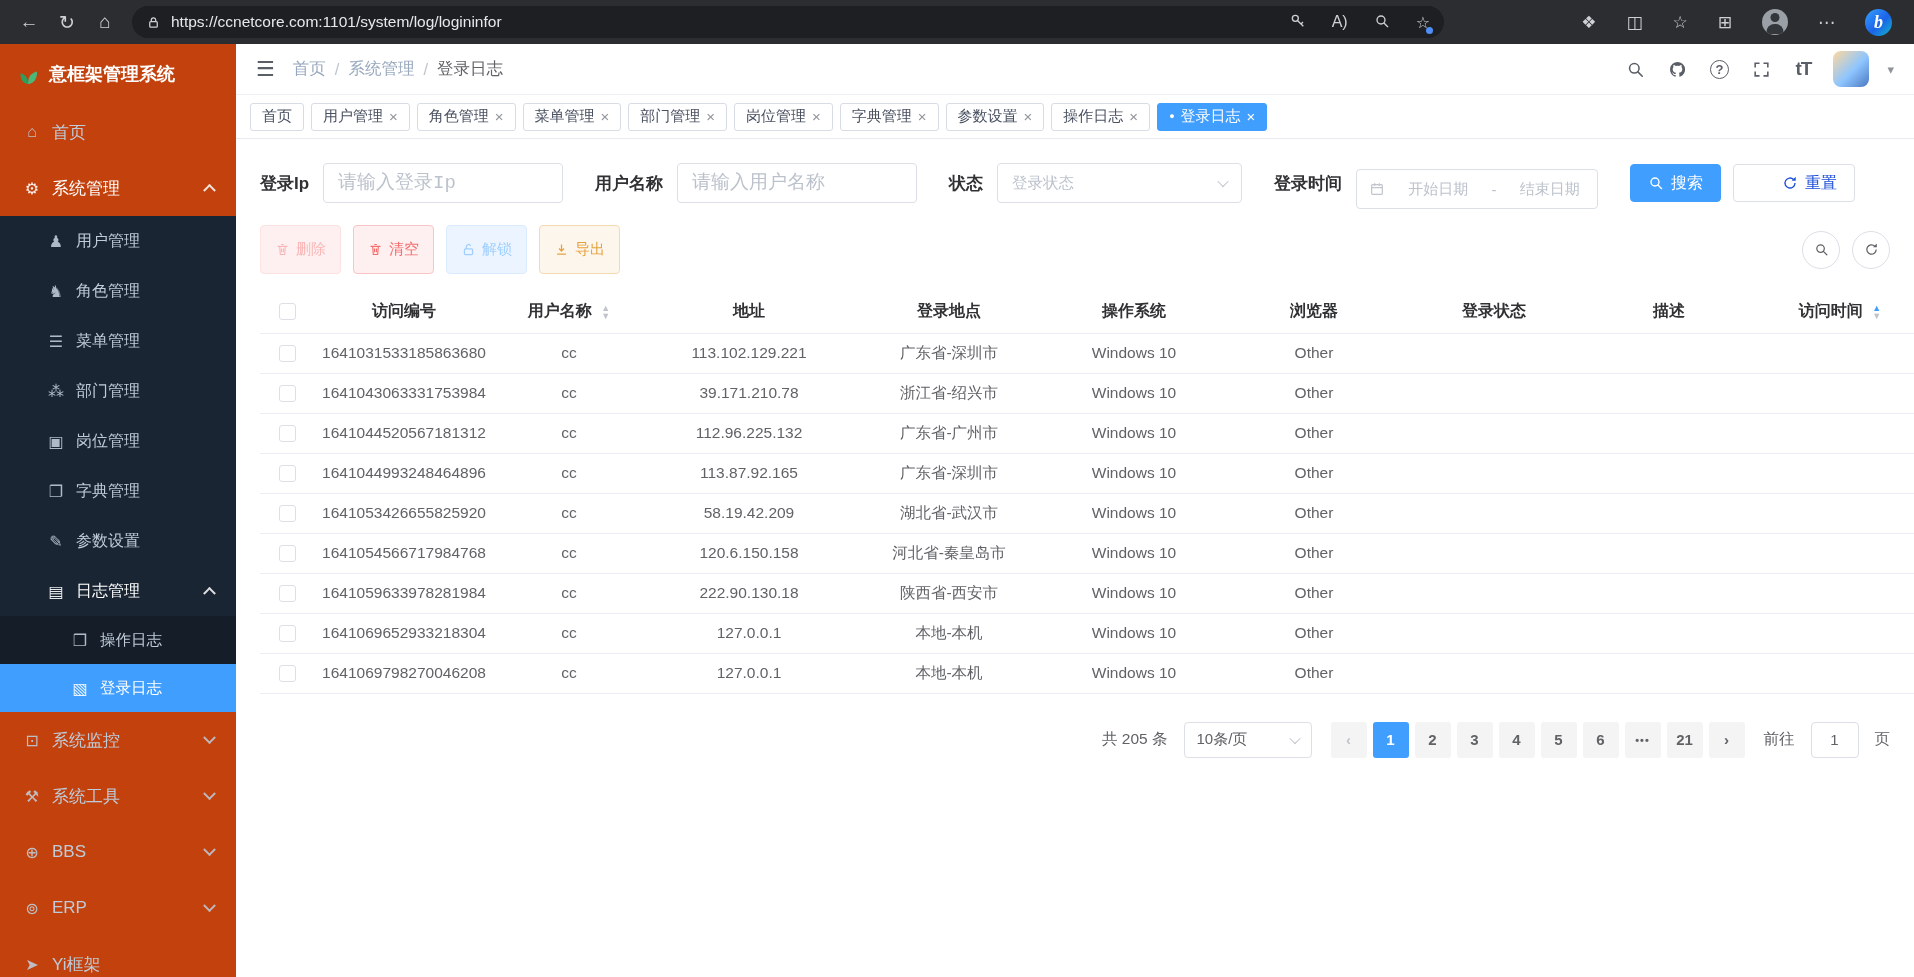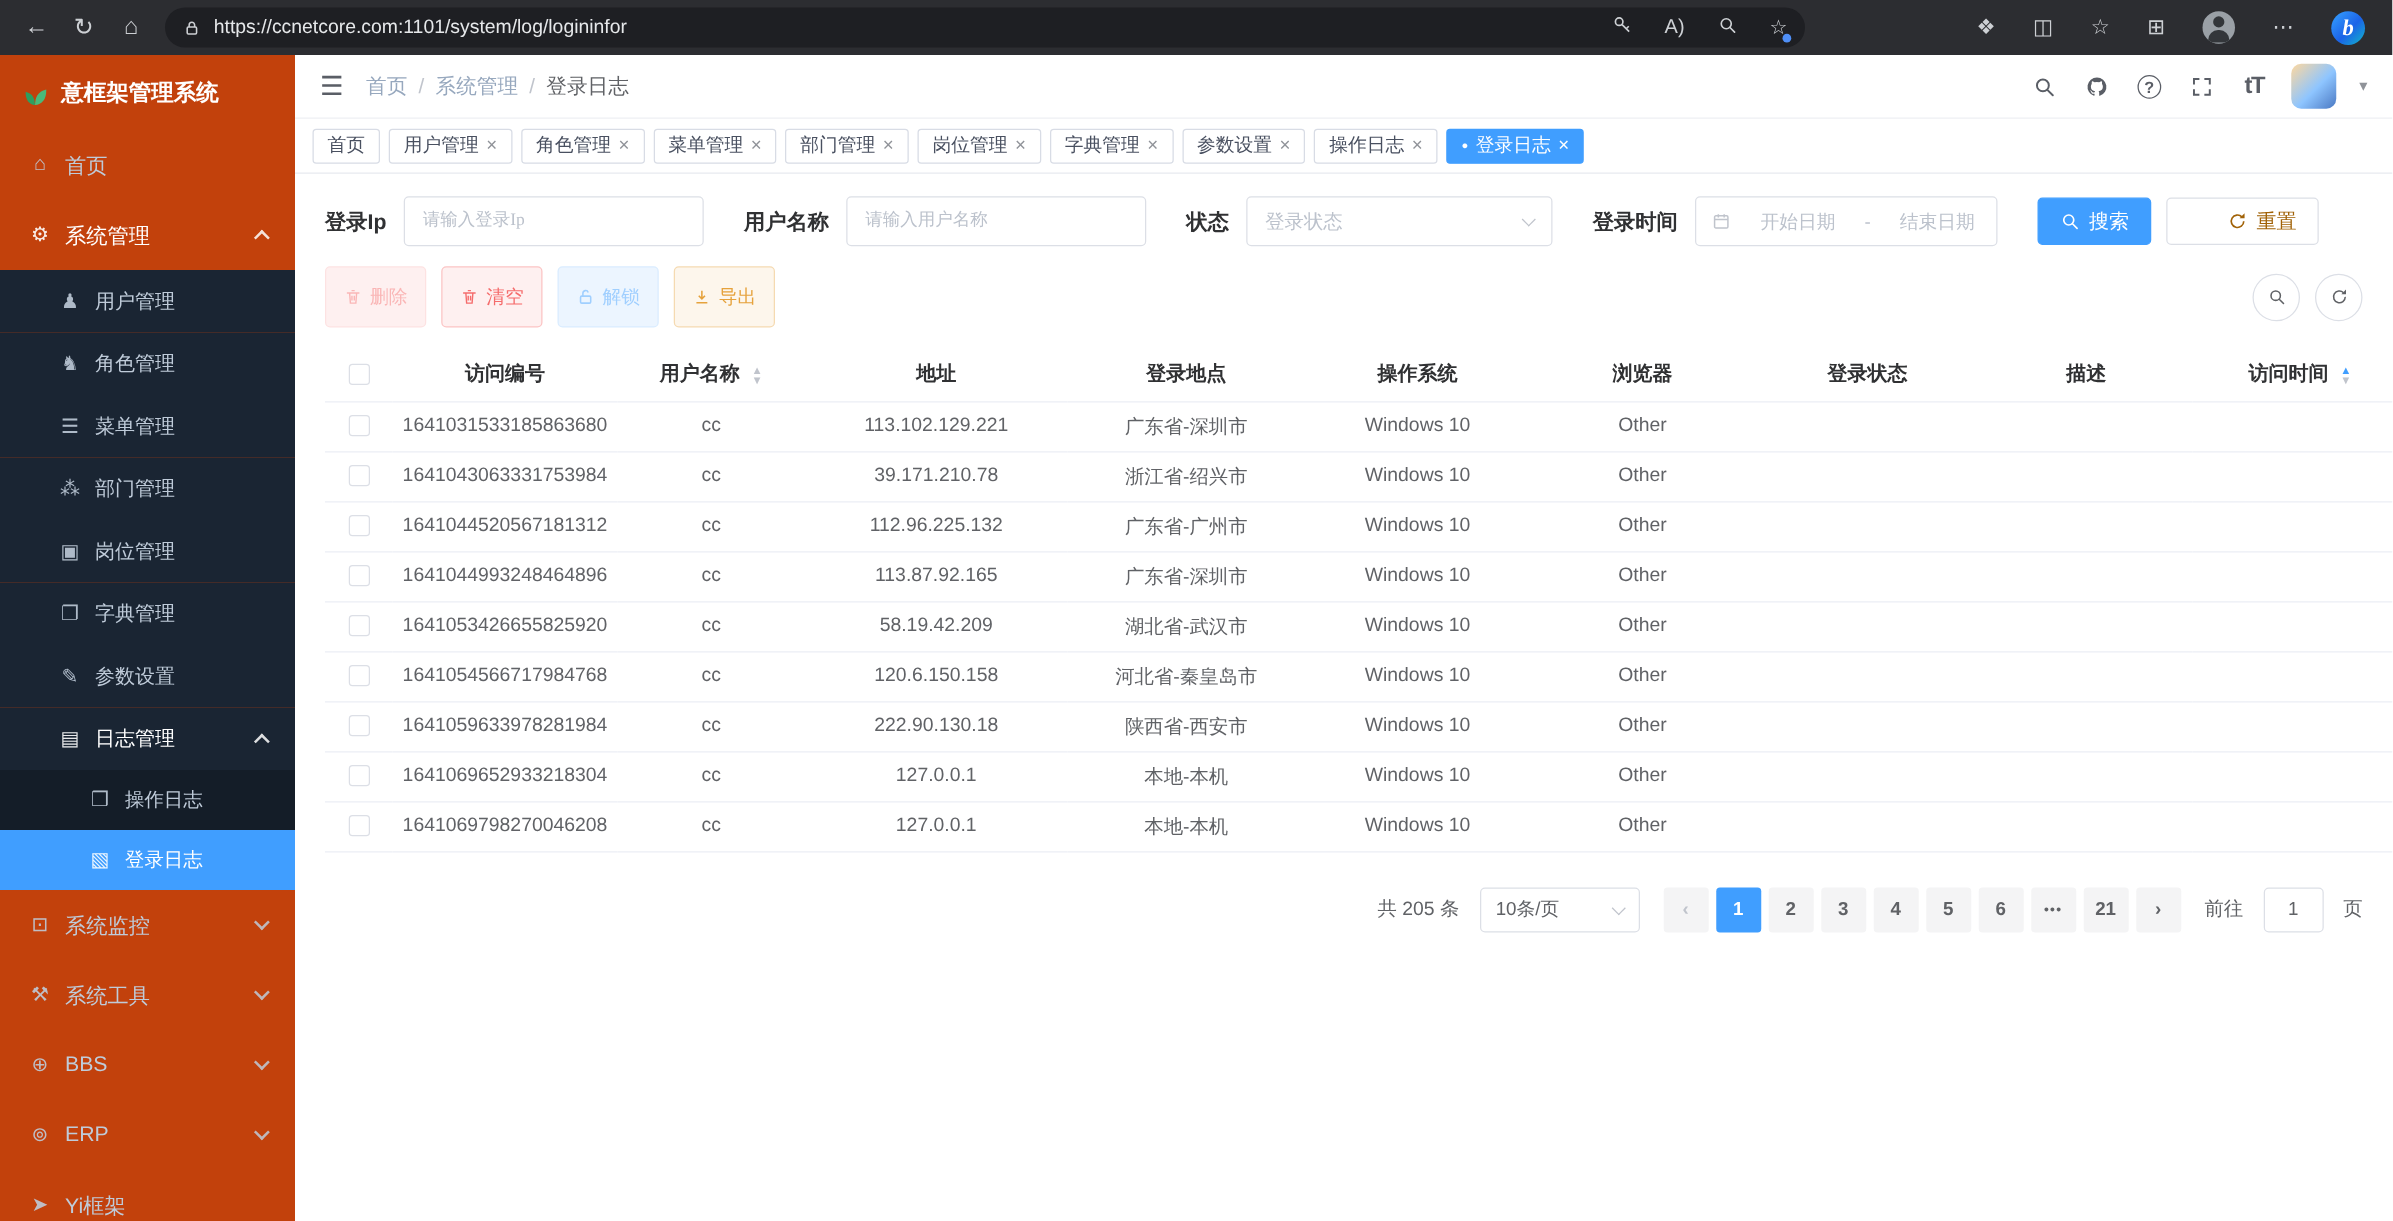--- a/index.html
+++ b/index.html
@@ -79,34 +79,34 @@
   .tab-dot { font-size:9px; line-height:1; }
   .tab-close { font-size:15px; color:#909399; cursor:pointer; }
   .tab.active .tab-close { color:#fff; }
 
   
   .content { flex:1; padding:0 24px; overflow:hidden; }
   .filters { margin-top:18px; display:flex; align-items:center; }
   .f-group { display:flex; align-items:center; gap:14px; margin-right:32px; }
   .f-label { font-weight:bold; font-size:17px; color:#303133; white-space:nowrap; }
   .f-input { width:240px; height:40px; border:1px solid #dcdfe6; border-radius:4px; padding:0 14px;
-    font-size:14px; color:#606266; outline:none; font-family:Liberation Serif, serif; }
+    font-size:19px; color:#606266; outline:none; font-family:Liberation Mono, monospace; }
   .f-input::placeholder { color:#bcc2cc; }
   .f-select { width:245px; height:40px; border:1px solid #dcdfe6; border-radius:4px; display:flex;
     align-items:center; justify-content:space-between; padding:0 14px; color:#bcc2cc; font-size:15.5px; cursor:pointer; }
   .sel-caret { width:8px; height:8px; border-right:1.6px solid #c0c4cc; border-bottom:1.6px solid #c0c4cc;
     display:inline-block; transform:rotate(45deg) translate(-1px,-1px); }
   .f-dates { width:242px; height:40px; border:1px solid #dcdfe6; border-radius:4px; display:flex;
-    align-items:center; padding:0 12px; color:#bcc2cc; font-size:15px; gap:18px; cursor:pointer; }
+    align-items:center; padding:0 12px; color:#bcc2cc; font-size:15px; gap:18px; cursor:pointer;margin-top:12px; }
   .f-dates .ic { color:#c0c4cc; font-size:16px; flex-shrink:0; }
   .date-txt { flex:1; text-align:center; white-space:nowrap; }
   .btn { display:inline-flex; align-items:center; gap:7px; height:38px; border-radius:4px; padding:0 17px;
     font-size:16px; cursor:pointer; font-family:inherit; }
   .btn-search { background:#409eff; border:1px solid #409eff; color:#fff; margin-left:0; }
-  .btn-reset { background:#fff; border:1px solid #dcdfe6; color:#a16207; margin-left:12px;padding-left:48px; }
+  .btn-reset { background:#fff; border:1px solid #dcdfe6; color:#1d4ed8; margin-left:12px;padding-left:48px; }
 
   .toolbar { margin-top:16px; display:flex; align-items:center; gap:12px; }
   .t-btn { height:49px; border-radius:4px; padding:2px 14px; font-size:15px; display:inline-flex;
     align-items:center; gap:6px; cursor:pointer; font-family:inherit; border:1px solid transparent; }
   .t-danger { background:#fef0f0; border-color:#fbc4c4; color:#f56c6c; }
   .t-danger.dis { border-color:#fde2e2; color:#fab6b6; cursor:not-allowed; }
   .t-primary.dis { background:#ecf5ff; border-color:#d9ecff; color:#a0cfff; cursor:not-allowed; }
   .t-warning { background:#fdf6ec; border-color:#f5dab1; color:#e6a23c; }
   .t-right { margin-left:auto; display:flex; gap:12px; }
   .mini-btn { width:38px; height:38px; border:1px solid #dcdfe6; border-radius:50%; display:flex;

